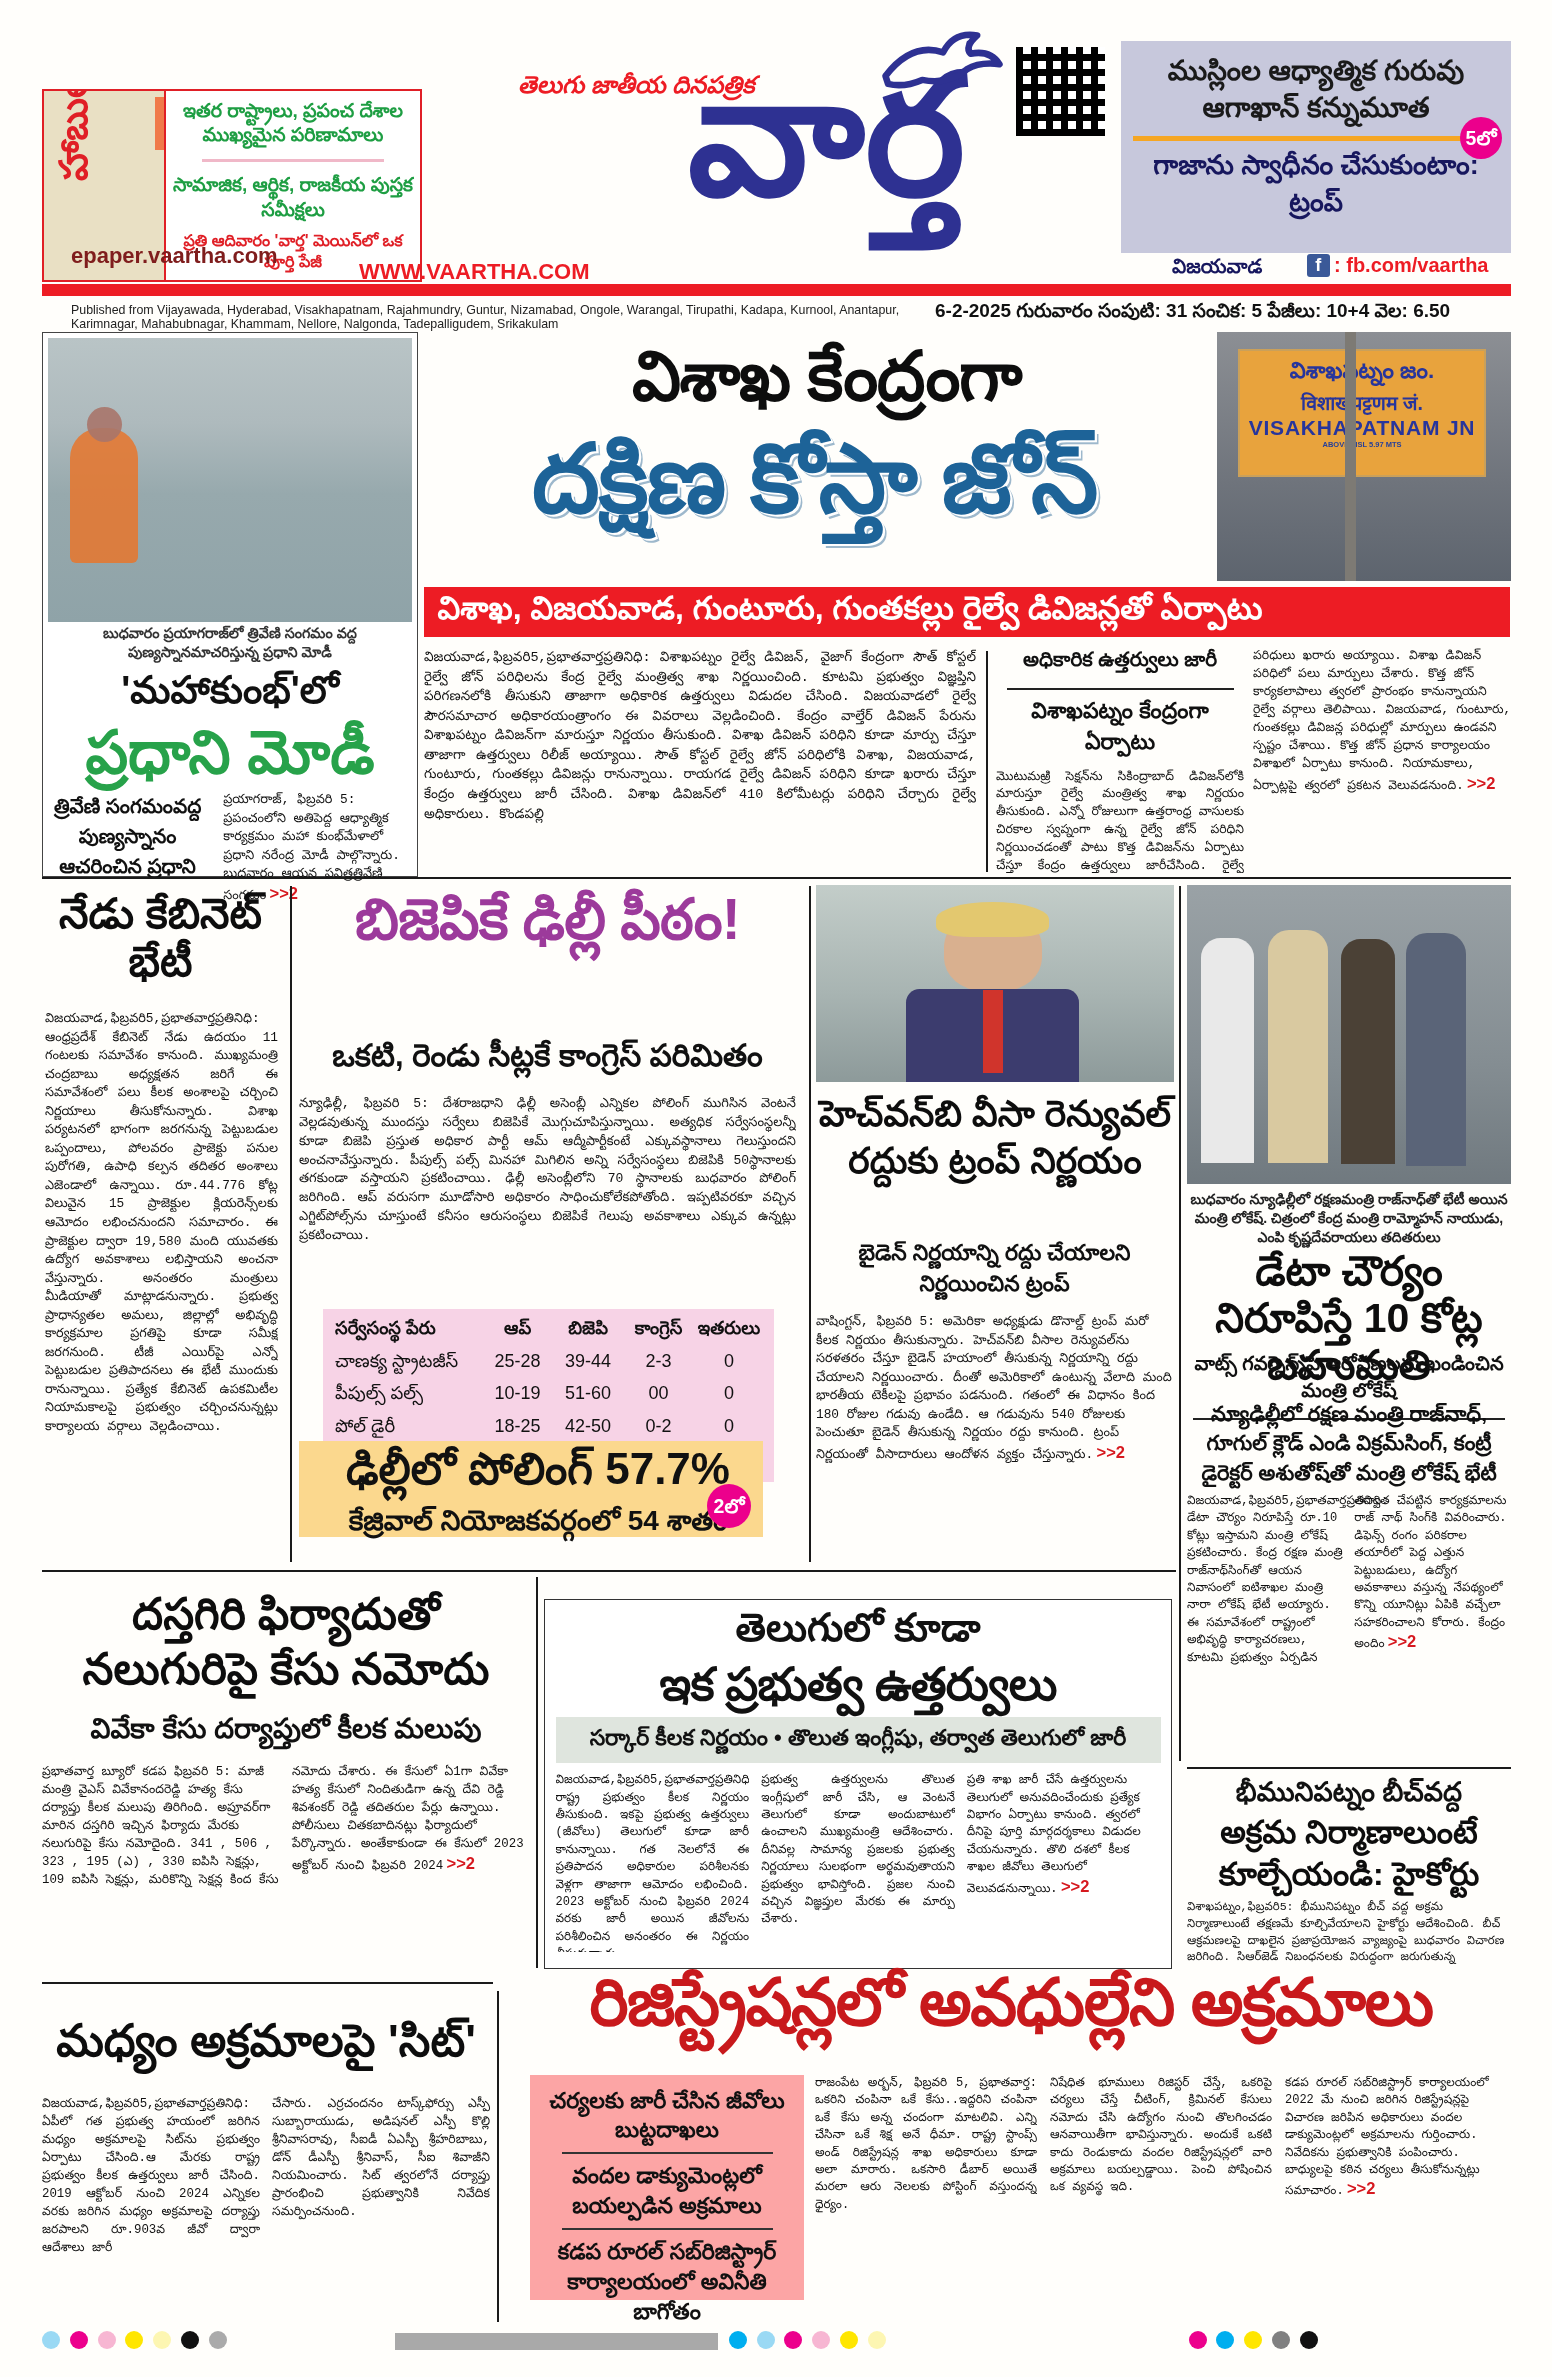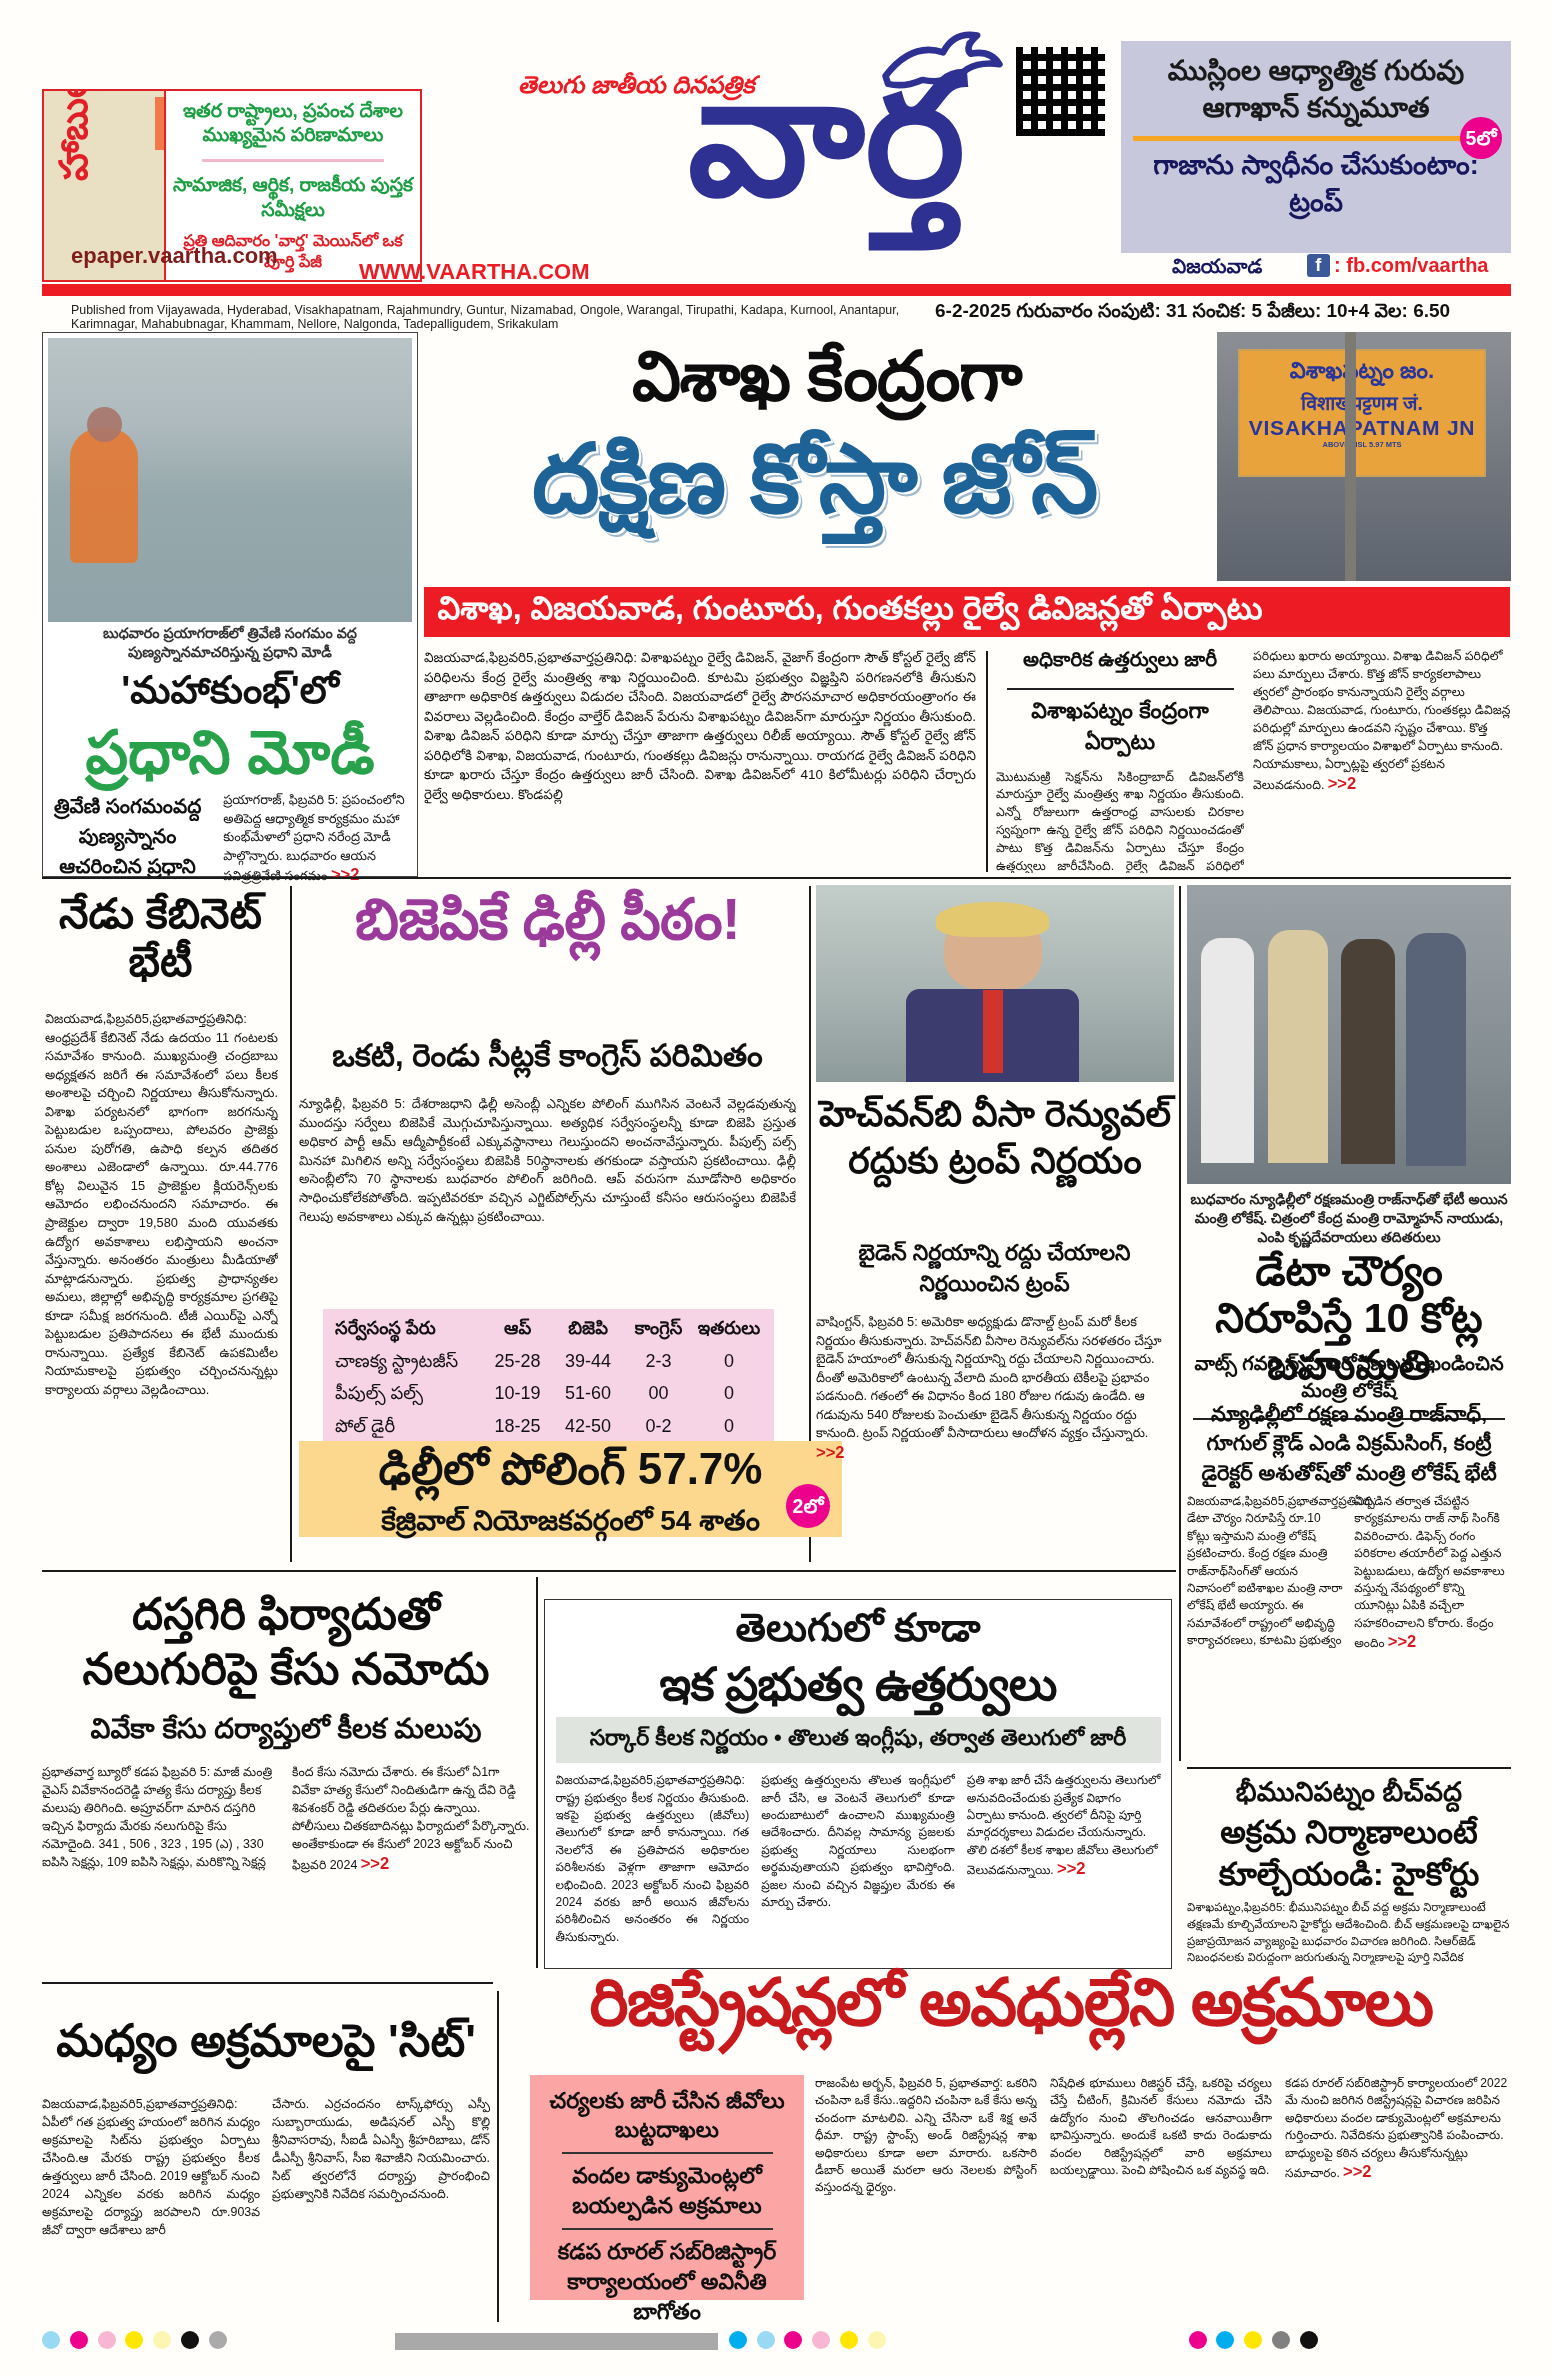--- a/index.html
+++ b/index.html
@@ -1,21 +1,21 @@
 <!DOCTYPE html>
 <html style="font-size:12px"><head>
 <meta charset="utf-8">
 <style>
   html,body{margin:0;padding:0;background:#888;}
   .page{position:relative;width:1553px;height:2377px;background:#fffefb;margin:0 auto;
         font-family:"Liberation Sans","DejaVu Sans",sans-serif;color:#111;overflow:hidden;}
   .abs{position:absolute;}
   .c{text-align:center;}
   .b{font-weight:bold;}
-  .body{font-size:12.8px;line-height:1.45;text-align:justify;overflow:hidden;}
+  .body{font-size:12.8px;line-height:1.45;text-align:justify;overflow:hidden;font-family:Liberation Mono, monospace;}
   .jump{color:#d6191f;font-weight:bold;font-size:16.5px;}
   .rule-h{position:absolute;background:#1a1a1a;height:1.5px;}
   .rule-v{position:absolute;background:#1a1a1a;width:1.5px;}
   .photo{position:absolute;overflow:hidden;}
   .sub-ul{border-bottom:2.3px solid #222;padding-bottom:12px;}
   .badge{display:inline-block;background:#ec008c;color:#fff;border-radius:50%;
          font-weight:bold;text-align:center;}
   .dot{width:18px;height:18px;border-radius:50%;display:inline-block;margin-right:9.8px;}
   .reg-bar{height:16.5px;display:inline-block;}
   .dot-group{display:inline-block;white-space:nowrap;}
@@ -177,21 +177,21 @@
       <span class="c">0</span>
 
       <span>వుయ్‌ప్రిసైడ్</span>
       <span class="c">46-52</span>
       <span class="c">18-23</span>
       <span class="c">0-1</span>
       <span class="c">0</span>
     </div>
   </div>
 
-  <div class="abs" style="left:299px;top:1441px;width:543px;height:96px;background:#fbd88e;text-align:center;position:absolute;">
+  <div class="abs" style="left:299px;top:1441px;width:450px;height:96px;background:#fbd88e;text-align:center;position:absolute;padding-left:14px;">
     <div class="b" style="font-size:44px;margin-top:3px;">ఢిల్లీలో పోలింగ్ 57.7%</div>
     <div class="b" style="font-size:28px;">కేజ్రివాల్ నియోజకవర్గంలో 54 శాతం</div>
     <span class="badge" style="position:absolute;right:12px;bottom:9px;width:44px;height:44px;line-height:44px;font-size:19.5px;">2లో</span>
   </div>
 
   <div class="photo" style="left:816px;top:885px;width:358px;height:197px;background:linear-gradient(180deg,#c3cdc9,#a8b4b2 55%,#8d9a9a);">
     <div style="position:absolute;left:128px;top:22.5px;width:98px;height:83px;background:#d9b08f;border-radius:48% 48% 40% 40%;"></div>
     <div style="position:absolute;left:120px;top:16.5px;width:113px;height:35px;background:#e3c86f;border-radius:50% 50% 30% 30%;"></div>
     <div style="position:absolute;left:90px;top:104px;width:173px;height:93px;background:#3c3c6e;border-radius:13.5px 13.5px 0 0;"></div>
     <div style="position:absolute;left:167px;top:105px;width:19.5px;height:83px;background:#d0342c;"></div>

